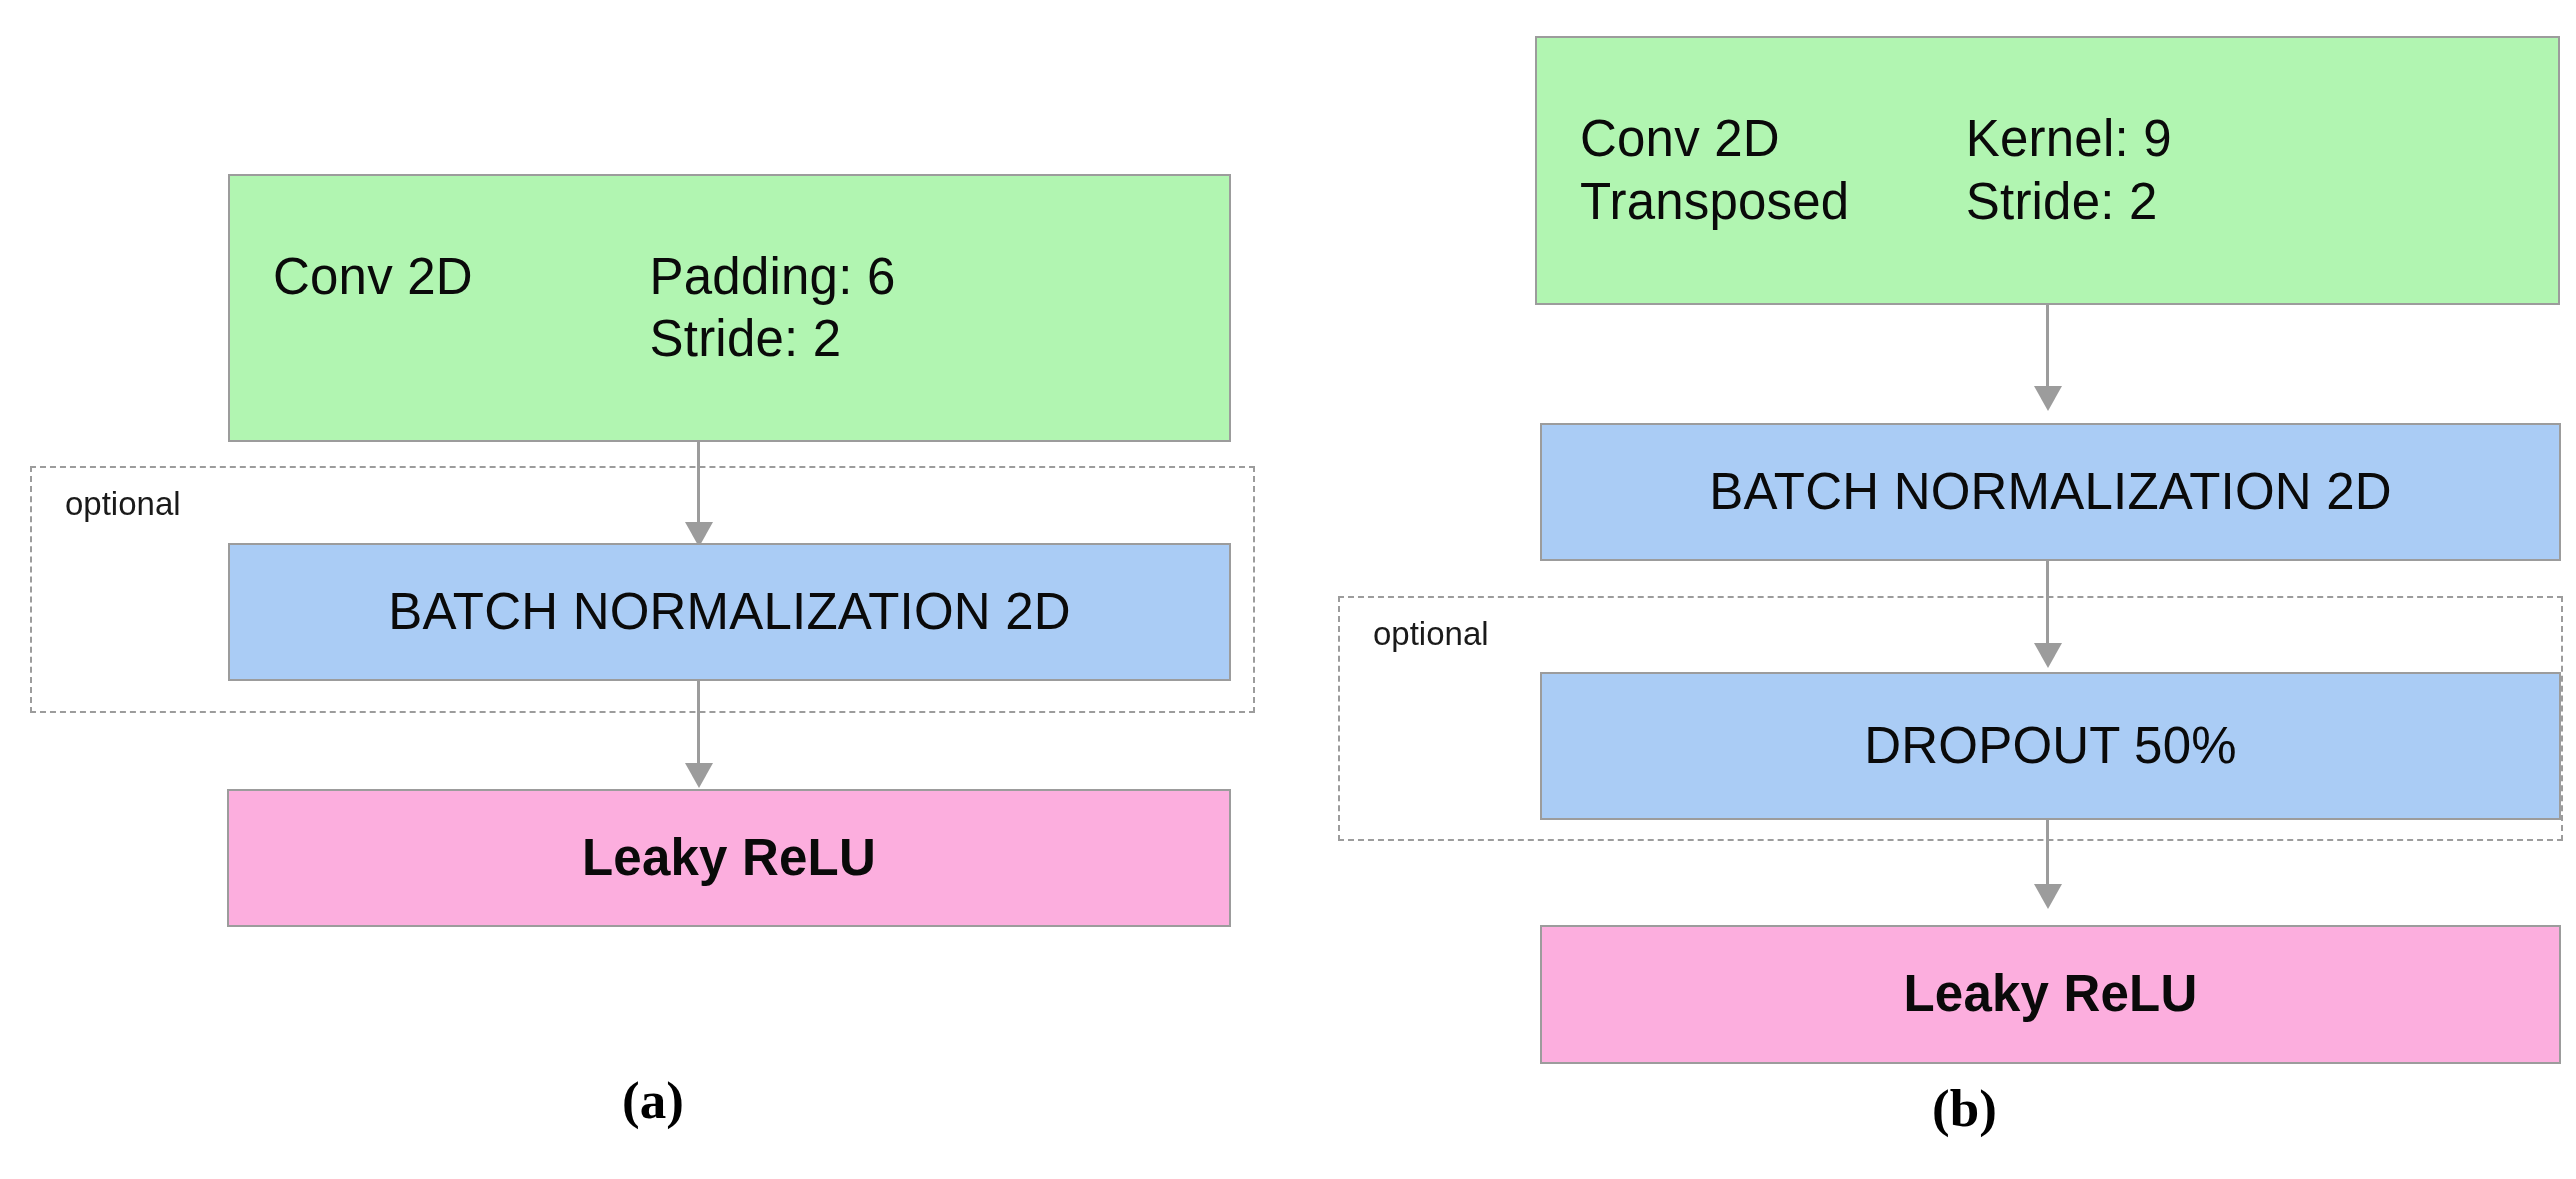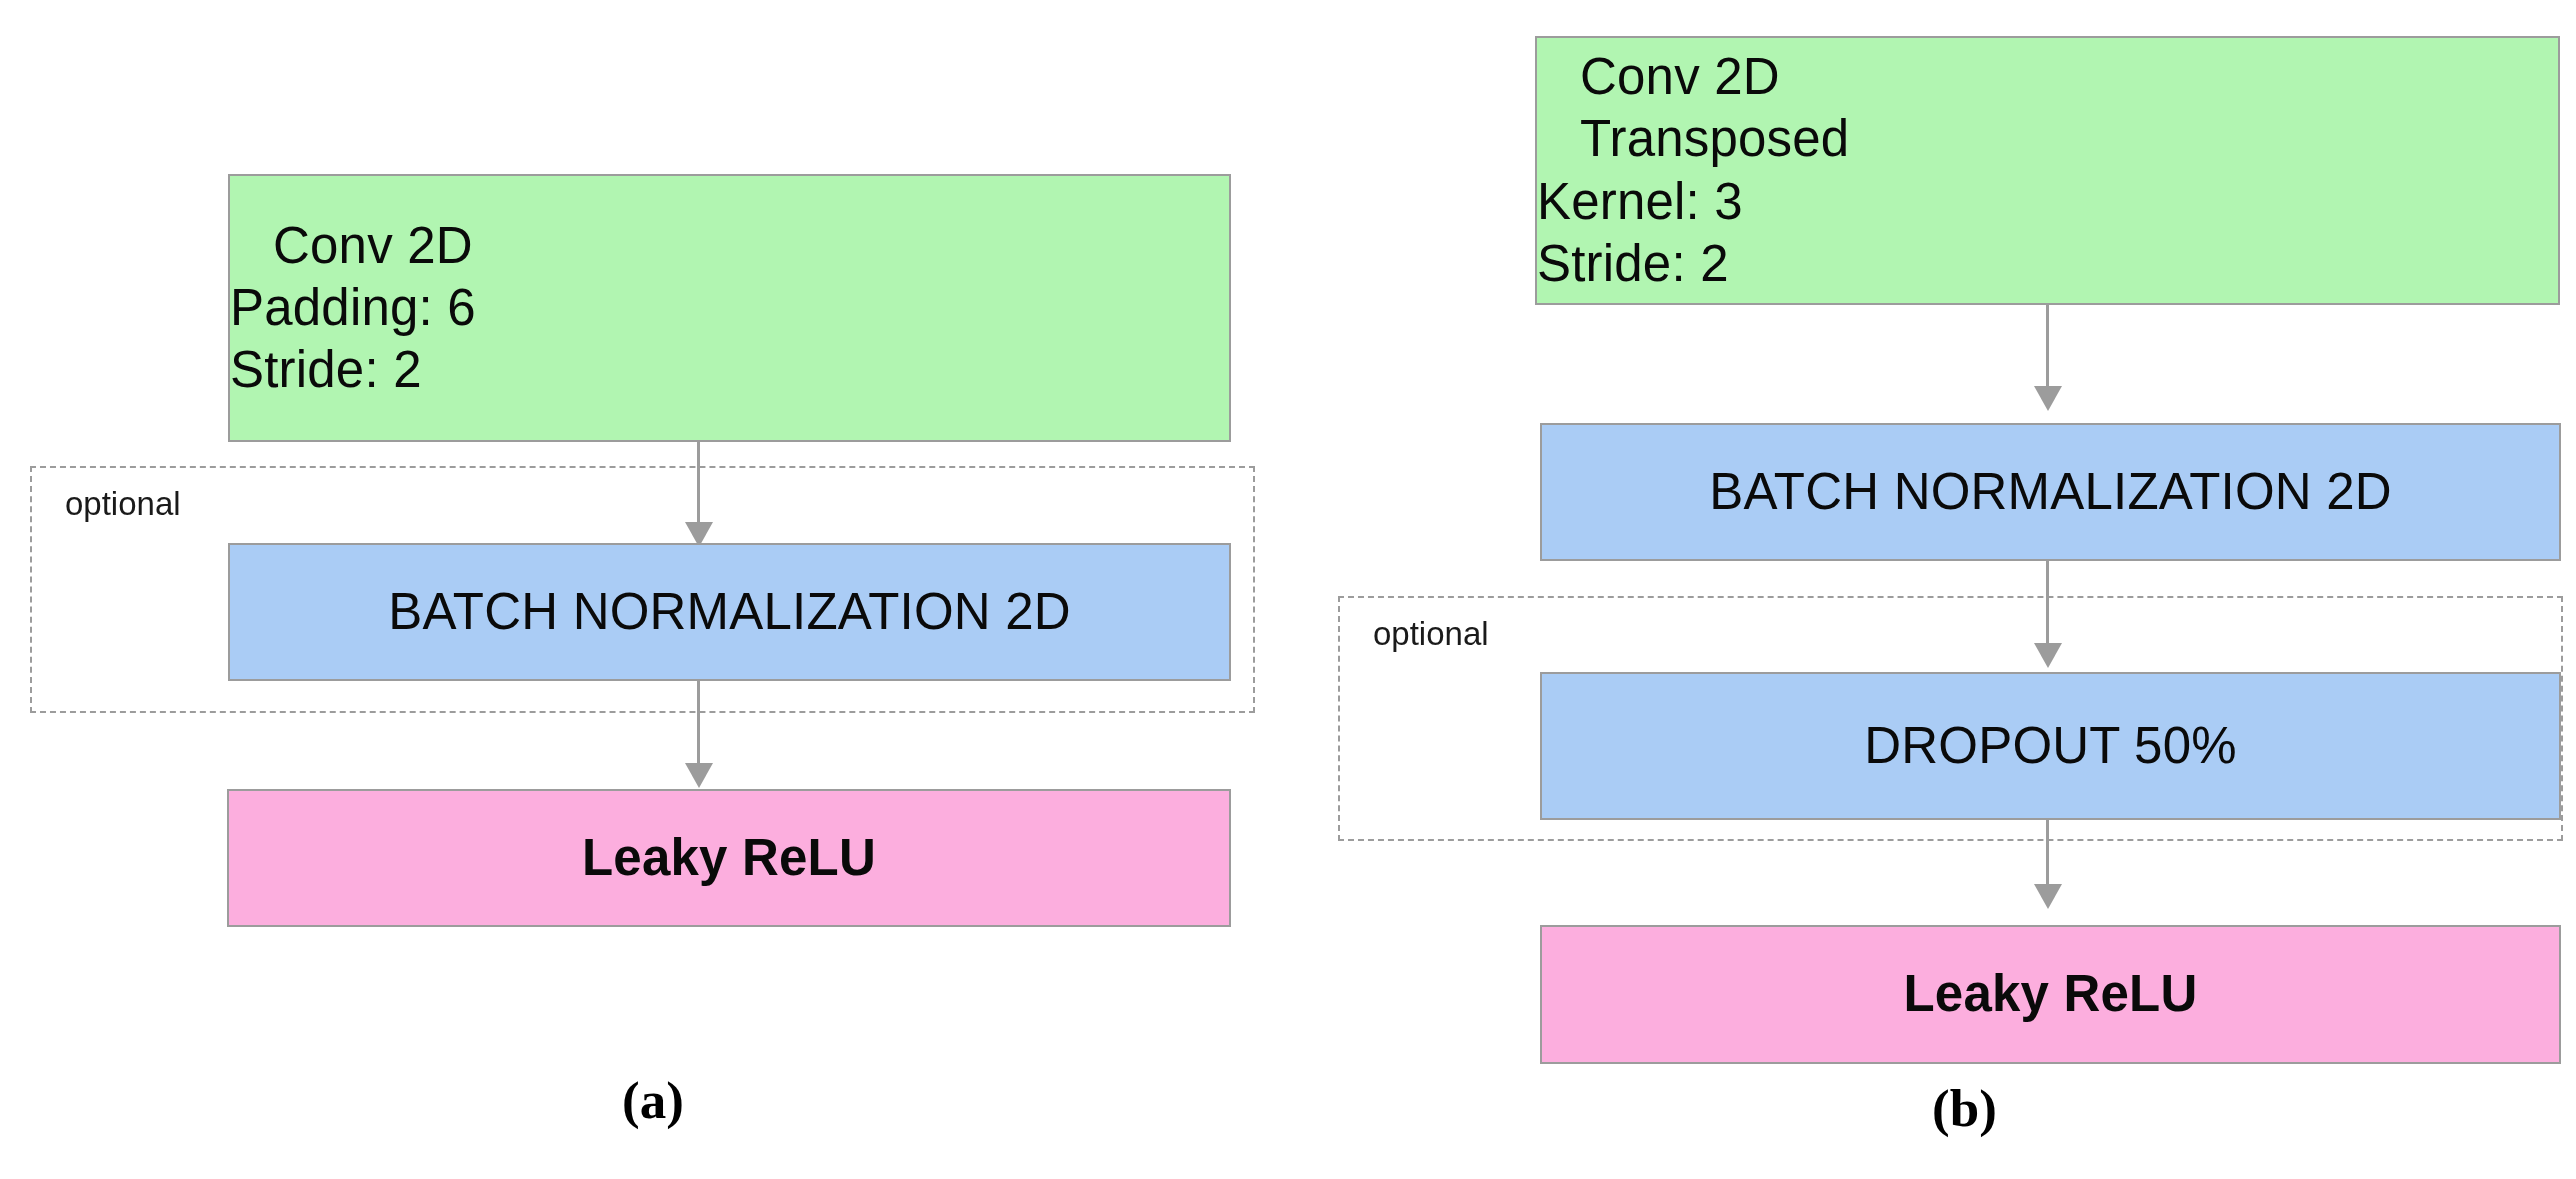--- a/index.html
+++ b/index.html
@@ -36,21 +36,20 @@
   .node.pink  { background: #fcaede; font-weight: bold; }
 
   .node.centered {
     justify-content: center;
     text-align: center;
   }
   .node .cols {
     display: flex;
     width: 100%;
     box-sizing: border-box;
-    flex-direction: column;
   }
   .col-left  { flex: 0 0 42%; padding-left: 43px; box-sizing: border-box; }
   .col-right { flex: 1 1 auto; }
   .col-left div, .col-right div { white-space: nowrap; }
 
   
   .optional-box {
     position: absolute;
     box-sizing: border-box;
     border: 2.5px dashed #9c9c9c;
@@ -136,21 +135,21 @@
   <div class="optional-box" style="left:1338px; top:596px; width:1225px; height:245px;"></div>
   <div class="optional-label" style="left:1373px; top:615px;">optional</div>
 
   <div class="node green" style="left:1535px; top:36px; width:1025px; height:269px;">
     <div class="cols" style="align-items:flex-start;">
       <div class="col-left">
         <div>Conv 2D</div>
         <div>Transposed</div>
       </div>
       <div class="col-right">
-        <div>Kernel: 3</div>
+        <div>Kernel: 9</div>
         <div>Stride: 2</div>
       </div>
     </div>
   </div>
 
   <div class="node blue centered" style="left:1540px; top:423px; width:1021px; height:138px;">
     <span>BATCH NORMALIZATION 2D</span>
   </div>
 
   <div class="node blue centered" style="left:1540px; top:672px; width:1021px; height:148px;">

